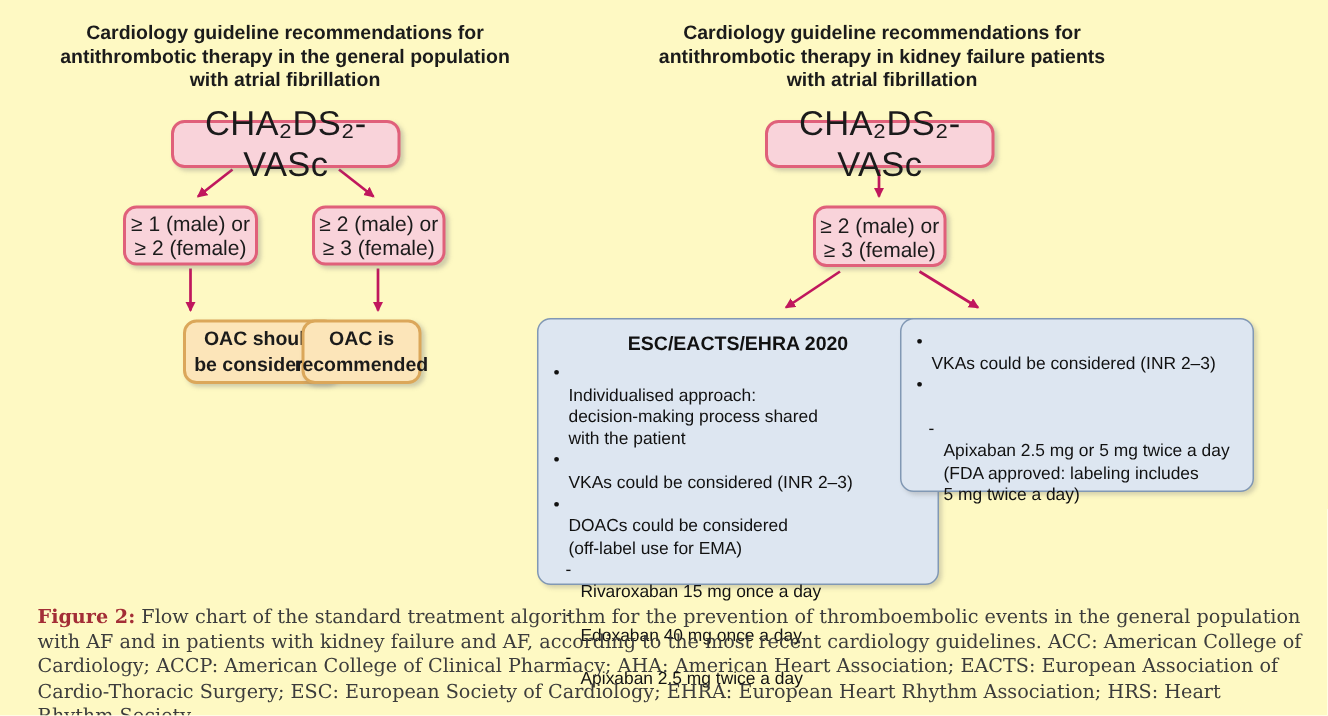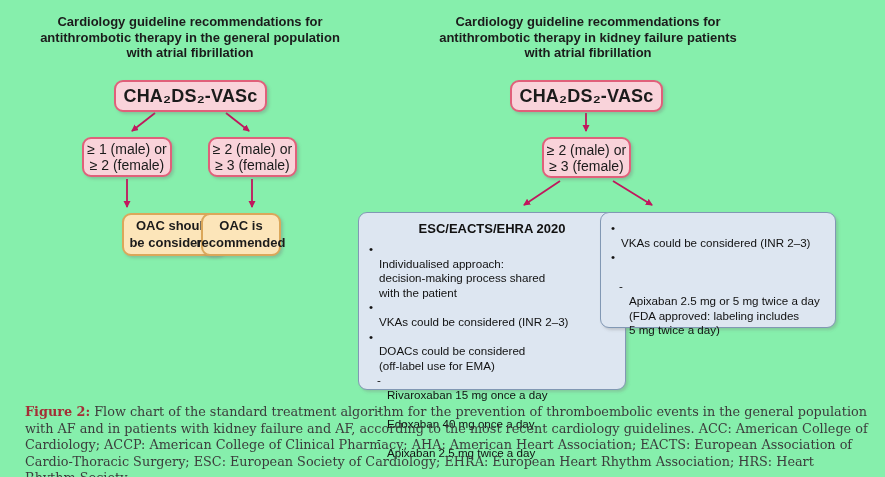--- a/index.html
+++ b/index.html
@@ -4,40 +4,40 @@
 <style>
   :root{
     --arrow:#c0175d; --pink-fill:#f9d3da; --pink-border:#e0607a;
     --orange-fill:#fce5b9; --orange-border:#dba75a;
     --blue-fill:#dde6f1; --blue-border:#8198b4;
     --figure-label:#a32e36; --caption-text:#3c3c3c; --title-text:#1b1b1b;
   }
   *{margin:0;padding:0;box-sizing:border-box;}
   html,body{background:#ffffff;}
   .page{
-    position:relative;width:885px;height:477px;background:#86efac;
+    position:relative;width:885px;height:477px;background:#fef9c3;
     font-family:"Liberation Sans","DejaVu Sans",sans-serif;overflow:hidden;
   }
   .diagram{position:absolute;left:0;top:0;width:885px;height:400px;}
   .arrow-layer{position:absolute;left:0;top:0;width:885px;height:400px;pointer-events:none;}
   .arrow-layer path.arrow{stroke:var(--arrow);stroke-width:1.8;fill:none;}
   .arrow-layer marker path{fill:var(--arrow);}
   .panel-title{
     position:absolute;text-align:center;font-weight:bold;font-size:13px;
     line-height:15.5px;color:var(--title-text);white-space:pre-line;
   }
   .box{
     position:absolute;display:flex;align-items:center;justify-content:center;
     text-align:center;border-radius:9px;color:#1b1b1b;
   }
   .pink{
     background:var(--pink-fill);border:2px solid var(--pink-border);
     box-shadow:2px 2px 3px rgba(120,120,120,0.35);
   }
-  .root-box{font-weight:bold;font-size:18px;letter-spacing:.2px;}
+  .root-box{font-weight:normal;font-size:23px;letter-spacing:.2px;}
   .crit-box{font-size:14px;line-height:16px;white-space:pre-line;}
   .orange{
     background:var(--orange-fill);border:2px solid var(--orange-border);
     box-shadow:2px 2px 3px rgba(120,120,120,0.35);
     font-weight:bold;font-size:13px;line-height:16.5px;white-space:pre-line;
   }
   .guide-box{
     position:absolute;background:var(--blue-fill);border:1.5px solid var(--blue-border);
     border-radius:9px;box-shadow:2px 2px 3px rgba(120,120,120,0.3);
     padding:8px 10px 6px 10px;

